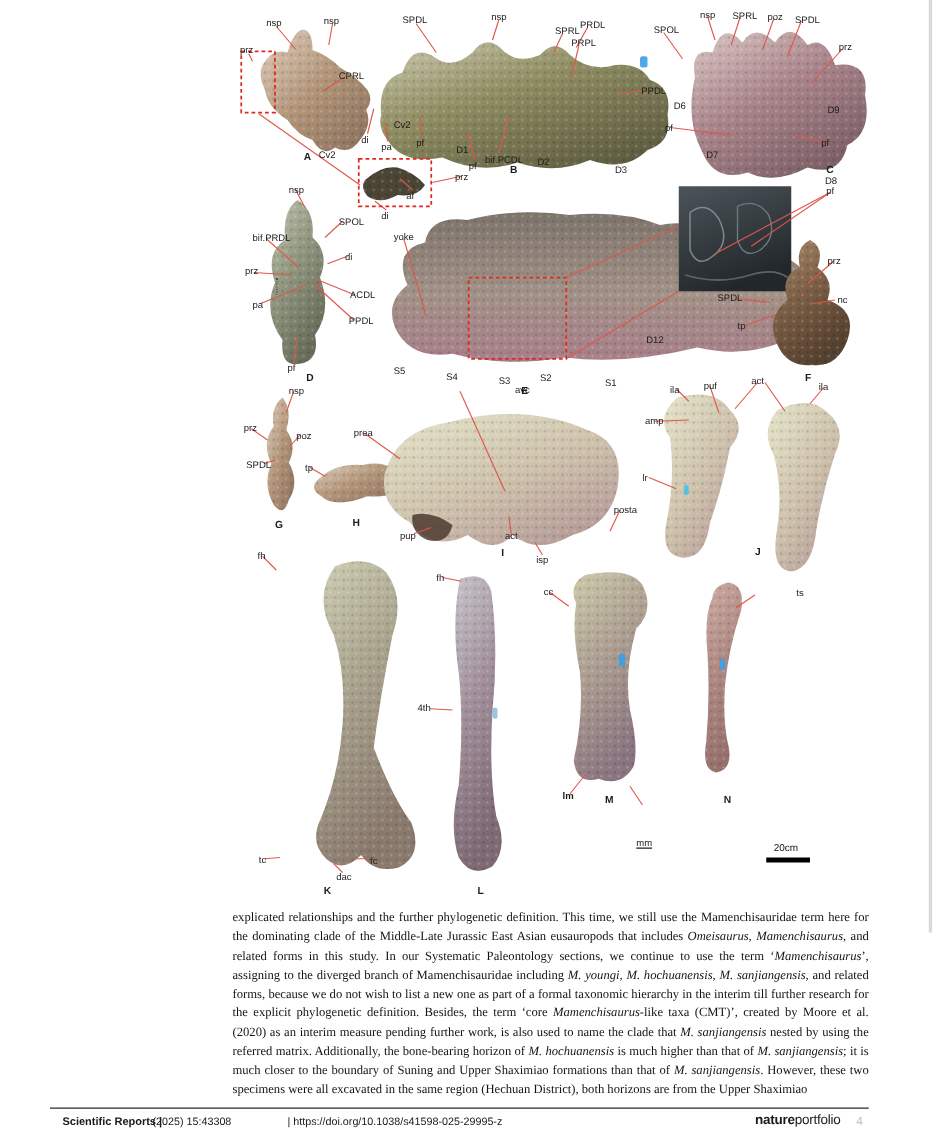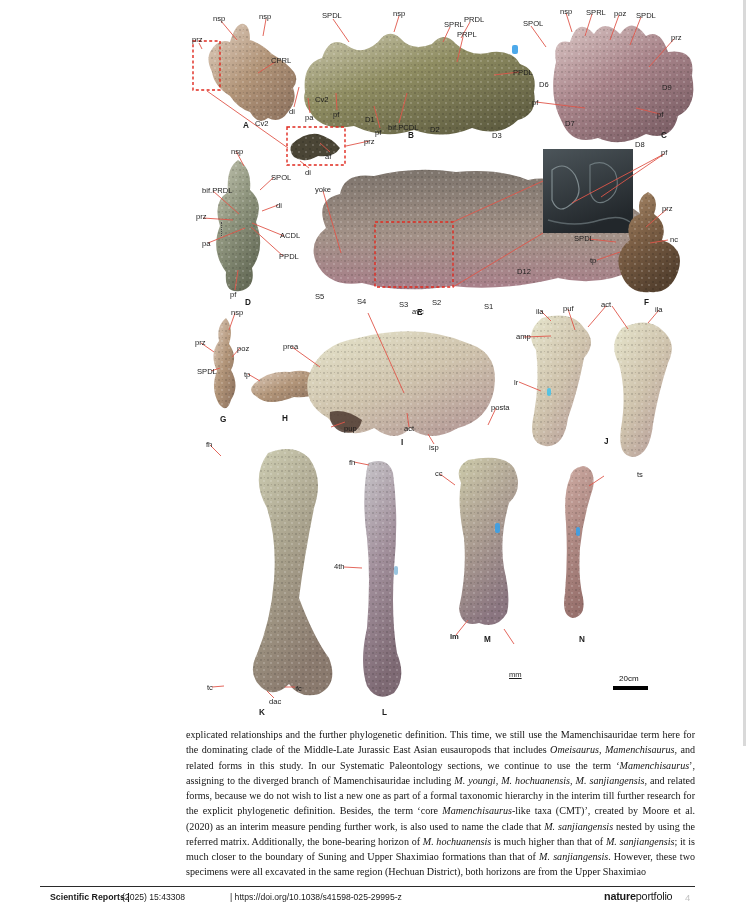--- a/index.html
+++ b/index.html
@@ -305,21 +305,21 @@
         <span class="flabel" style="left: 539px; top: 81px;">D6</span>
         <span class="flabel" style="left: 532px; top: 99px;">pf</span>
         <span class="flabel" style="left: 560px; top: 8px;">nsp</span>
         <span class="flabel" style="left: 586px; top: 9px;">SPRL</span>
         <span class="flabel" style="left: 614px; top: 10px;">poz</span>
         <span class="flabel" style="left: 636px; top: 12px;">SPDL</span>
         <span class="flabel" style="left: 671px; top: 34px;">prz</span>
         <span class="flabel" style="left: 662px; top: 84px;">D9</span>
         <span class="flabel" style="left: 657px; top: 111px;">pf</span>
         <span class="flabel" style="left: 565px; top: 120px;">D7</span>
-        <span class="flabel" style="left: 635px; top: 141px;">D8</span>
+        <span class="flabel" style="left: 660px; top: 141px;">D8</span>
         <span class="flabel fbold" style="left: 661px; top: 132px;">C</span>
         <span class="flabel" style="left: 661px; top: 149px;">pf</span>
         <span class="flabel" style="left: 231px; top: 148px;">nsp</span>
         <span class="flabel" style="left: 271px; top: 174px;">SPOL</span>
         <span class="flabel" style="left: 202px; top: 187px;">bif.PRDL</span>
         <span class="flabel" style="left: 276px; top: 202px;">di</span>
         <span class="flabel" style="left: 196px; top: 213px;">prz</span>
         <span class="flabel" style="left: 280px; top: 232px;">ACDL</span>
         <span class="flabel" style="left: 202px; top: 240px;">pa</span>
         <span class="flabel" style="left: 279px; top: 253px;">PPDL</span>
@@ -340,21 +340,21 @@
         <span class="flabel" style="left: 590px; top: 257px;">tp</span>
         <span class="flabel fbold" style="left: 644px; top: 299px;">F</span>
         <span class="flabel" style="left: 231px; top: 309px;">nsp</span>
         <span class="flabel" style="left: 195px; top: 339px;">prz</span>
         <span class="flabel" style="left: 237px; top: 345px;">poz</span>
         <span class="flabel" style="left: 197px; top: 368px;">SPDL</span>
         <span class="flabel fbold" style="left: 220px; top: 416px;">G</span>
         <span class="flabel" style="left: 244px; top: 371px;">tp</span>
         <span class="flabel fbold" style="left: 282px; top: 415px;">H</span>
         <span class="flabel" style="left: 283px; top: 343px;">prea</span>
-        <span class="flabel" style="left: 320px; top: 425px; margin-left: 24px;">pup</span>
+        <span class="flabel" style="left: 320px; top: 425px;">pup</span>
         <span class="flabel" style="left: 404px; top: 425px;">act</span>
         <span class="flabel fbold" style="left: 401px; top: 439px;">I</span>
         <span class="flabel" style="left: 429px; top: 444px;">isp</span>
         <span class="flabel" style="left: 491px; top: 404px;">posta</span>
         <span class="flabel" style="left: 536px; top: 308px;">ila</span>
         <span class="flabel" style="left: 563px; top: 305px;">puf</span>
         <span class="flabel" style="left: 601px; top: 301px;">act</span>
         <span class="flabel" style="left: 655px; top: 306px;">ila</span>
         <span class="flabel" style="left: 516px; top: 333px;">amp</span>
         <span class="flabel" style="left: 514px; top: 379px;">lr</span>

